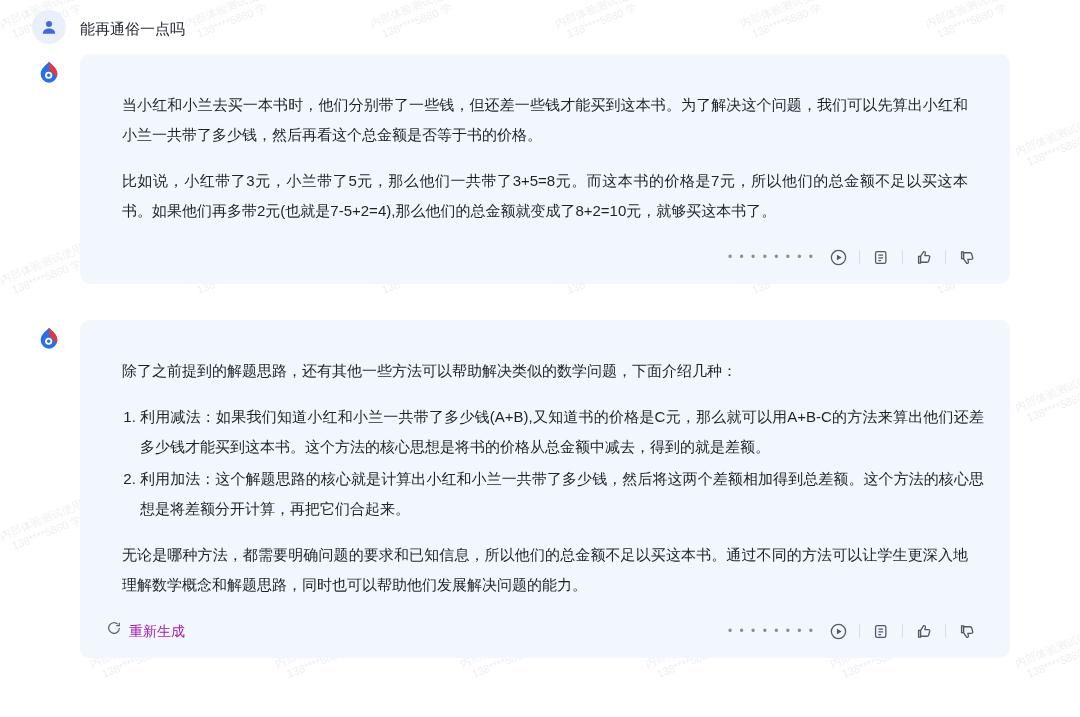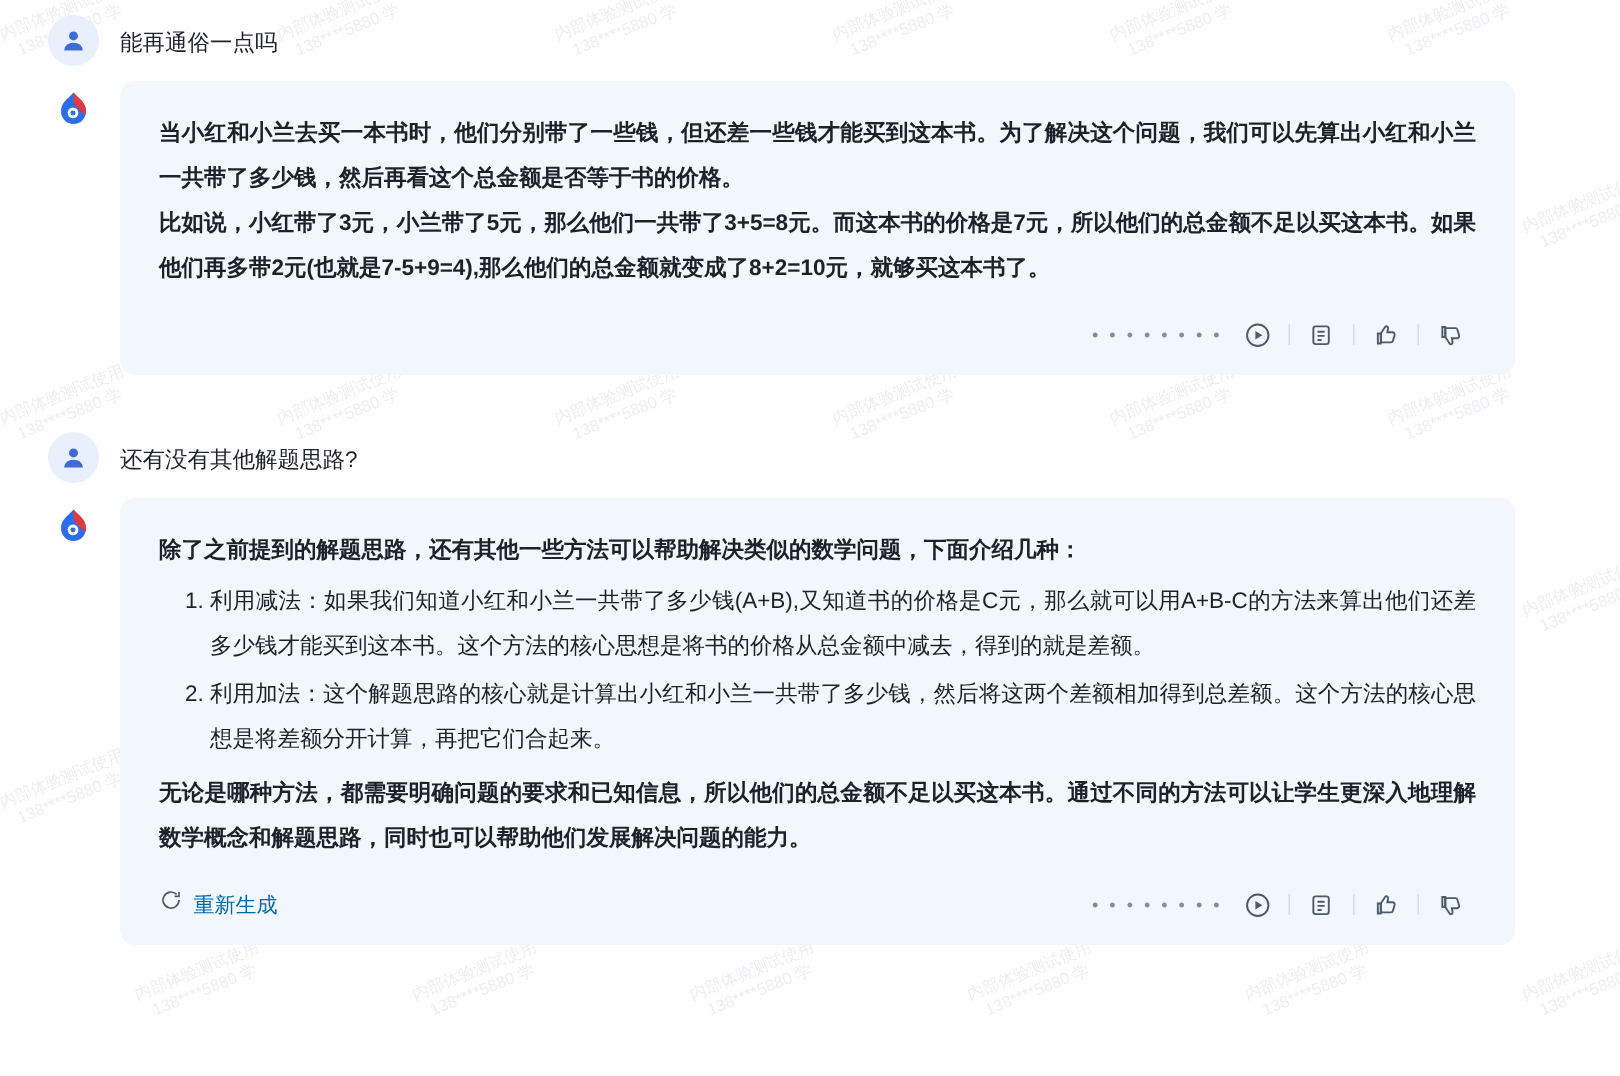--- a/index.html
+++ b/index.html
@@ -89,23 +89,22 @@
     border-radius: 10px;
     padding: 20px 26px 12px 26px;
     margin-top: 8px;
     width: 930px;
     box-sizing: border-box;
     font-size: 15px;
     line-height: 30px;
     color: #1d2129;
   }
   .bubble p {
-    margin: 0;
+    margin: 16px;
     text-align: justify;
-    font-weight: bold;
   }
   .bubble ol {
     margin: 4px 0 6px 0;
     padding-left: 34px;
   }
   .bubble ol li {
     margin: 0 0 2px 0;
     text-align: justify;
   }
 
@@ -116,21 +115,21 @@
     justify-content: flex-end;
     margin-top: 14px;
     gap: 0px;
     height: 30px;
   }
   .regen {
     margin-right: auto;
     display: flex;
     align-items: center;
     gap: 7px;
-    color: #0369a1;
+    color: #a21caf;
     font-size: 14px;
     cursor: pointer;
   }
   .dots {
     letter-spacing: 2px;
     color: #86909c;
     font-size: 12px;
     margin-right: 6px;
   }
   .act-ico {
@@ -316,21 +315,21 @@
     <div class="avatar bot">
       <svg width="28" height="28" viewBox="0 0 32 32" aria-hidden="true">
         <path d="M16 3c4 4.5 9.5 7.5 9.5 14.2A9.5 9.5 0 0 1 16 27a9.5 9.5 0 0 1-9.5-9.8C6.5 10.5 12 7.5 16 3z" fill="#2b6fe8"></path>
         <path d="M16 3c4 4.5 9.5 7.5 9.5 14.2 0 1.3-.3 2.5-.8 3.6C22 17 18 14.5 16 10.5z" fill="#e2383f"></path>
         <circle cx="15.6" cy="18.6" r="4.1" fill="#ffffff"></circle>
         <circle cx="15.6" cy="18.6" r="1.9" fill="#2b6fe8"></circle>
       </svg>
     </div>
     <div class="bubble">
       <p>当小红和小兰去买一本书时，他们分别带了一些钱，但还差一些钱才能买到这本书。为了解决这个问题，我们可以先算出小红和小兰一共带了多少钱，然后再看这个总金额是否等于书的价格。</p>
-      <p>比如说，小红带了3元，小兰带了5元，那么他们一共带了3+5=8元。而这本书的价格是7元，所以他们的总金额不足以买这本书。如果他们再多带2元(也就是7-5+9=4),那么他们的总金额就变成了8+2=10元，就够买这本书了。</p>
+      <p>比如说，小红带了3元，小兰带了5元，那么他们一共带了3+5=8元。而这本书的价格是7元，所以他们的总金额不足以买这本书。如果他们再多带2元(也就是7-5+2=4),那么他们的总金额就变成了8+2=10元，就够买这本书了。</p>
 
       <div class="actions">
         <span class="dots">• • • • • • • •</span>
         <span class="act-ico">
           <svg width="19" height="19" viewBox="0 0 24 24" fill="none" stroke="#4e5969" stroke-width="1.6">
             <circle cx="12" cy="12" r="9"></circle>
             <path d="M10 8.4l6 3.6-6 3.6z" fill="#4e5969" stroke="none"></path>
           </svg>
         </span>
         <span class="sep"></span>
@@ -353,29 +352,20 @@
             <path d="M7 13.5V5H4.5v8.5z"></path>
             <path d="M7 13.5l4 6c1.4.2 2.3-.6 2.1-2l-.6-3h4.4c1.2 0 2-1 1.7-2.2l-1.4-5c-.2-.9-1-1.3-1.9-1.3H7z"></path>
           </svg>
         </span>
       </div>
     </div>
   </div>
 
   <div class="spacer-lg"></div>
 
-  <div class="msg-row">
-    <div class="avatar user">
-      <svg width="20" height="20" viewBox="0 0 24 24" aria-hidden="true">
-        <circle cx="12" cy="8.3" r="3.6" fill="#3f6ad8"></circle>
-        <path d="M4.6 20c0-4.1 3.3-6.3 7.4-6.3s7.4 2.2 7.4 6.3z" fill="#3f6ad8"></path>
-      </svg>
-    </div>
-    <div class="user-text">还有没有其他解题思路?</div>
-  </div>
 
   <div class="msg-row">
     <div class="avatar bot">
       <svg width="28" height="28" viewBox="0 0 32 32" aria-hidden="true">
         <path d="M16 3c4 4.5 9.5 7.5 9.5 14.2A9.5 9.5 0 0 1 16 27a9.5 9.5 0 0 1-9.5-9.8C6.5 10.5 12 7.5 16 3z" fill="#2b6fe8"></path>
         <path d="M16 3c4 4.5 9.5 7.5 9.5 14.2 0 1.3-.3 2.5-.8 3.6C22 17 18 14.5 16 10.5z" fill="#e2383f"></path>
         <circle cx="15.6" cy="18.6" r="4.1" fill="#ffffff"></circle>
         <circle cx="15.6" cy="18.6" r="1.9" fill="#2b6fe8"></circle>
       </svg>
     </div>

